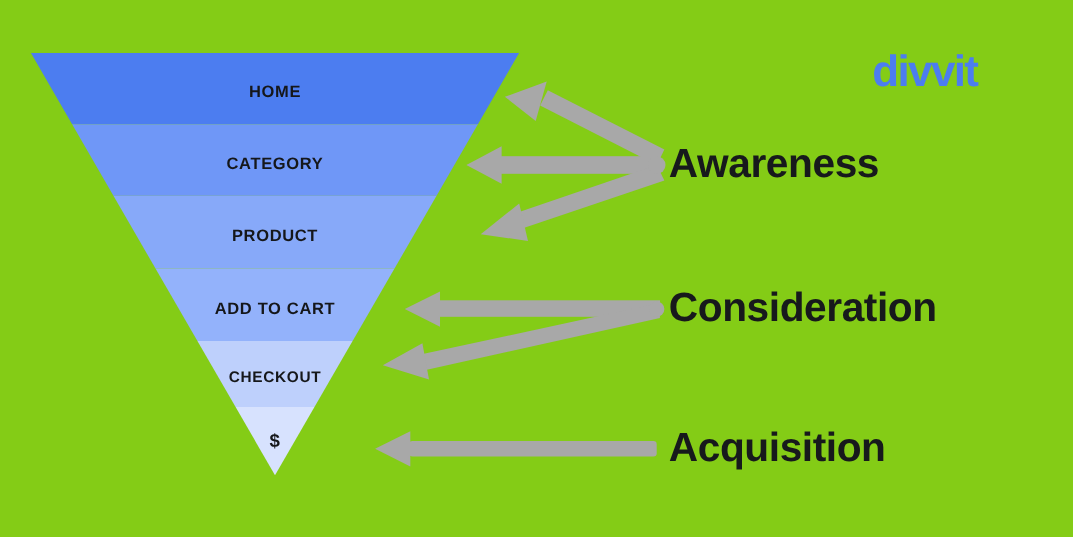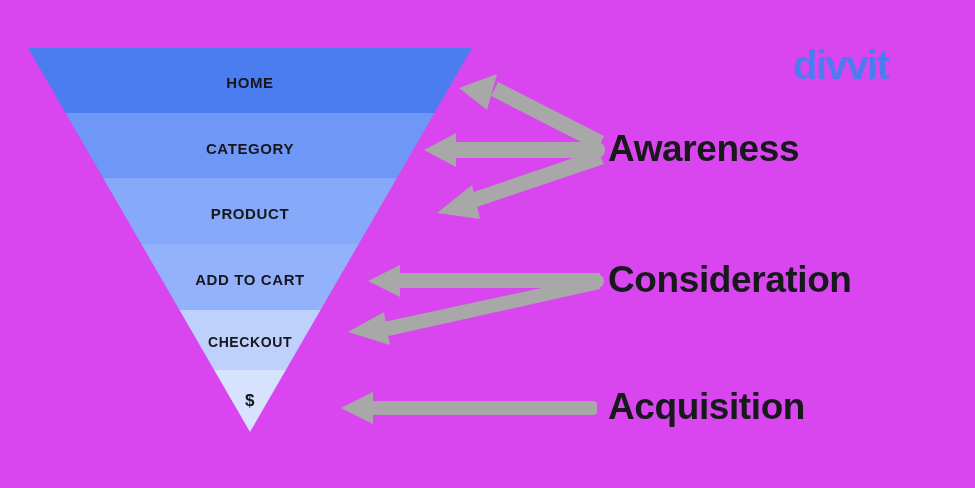--- a/index.html
+++ b/index.html
@@ -9,21 +9,21 @@
     background: #ffffff;
   }
   body {
     font-family: "Liberation Sans", sans-serif;
     -webkit-font-smoothing: antialiased;
   }
   #stage {
     position: relative;
     width: 975px;
     height: 488px;
-    background: #d946ef;
+    background: #84cc16;
     overflow: hidden;
   }
   #diagram-svg {
     position: absolute;
     top: 0;
     left: 0;
     width: 975px;
     height: 488px;
     display: block;
   }

